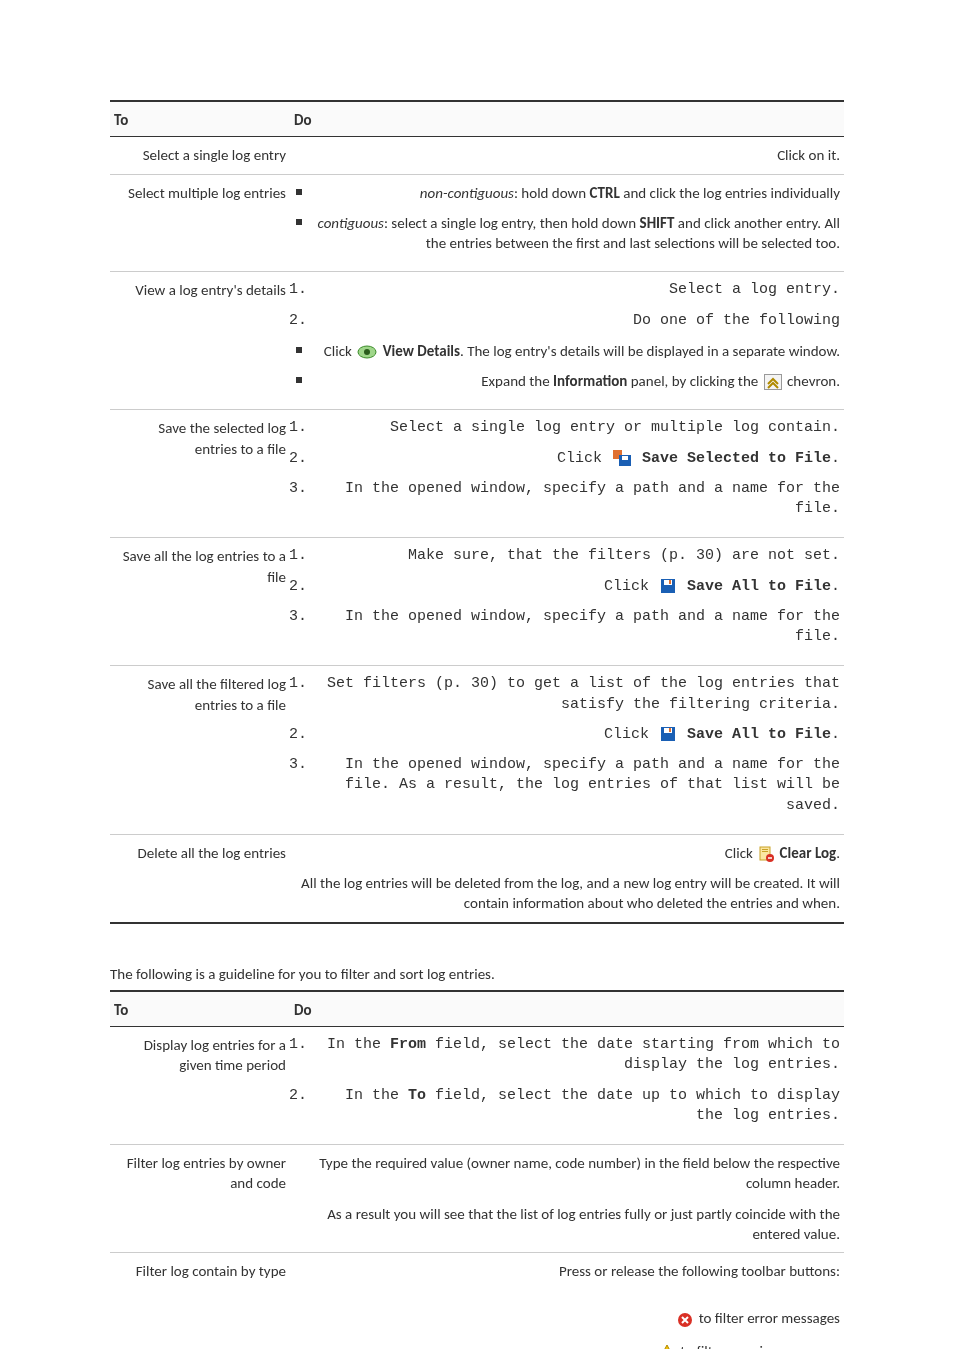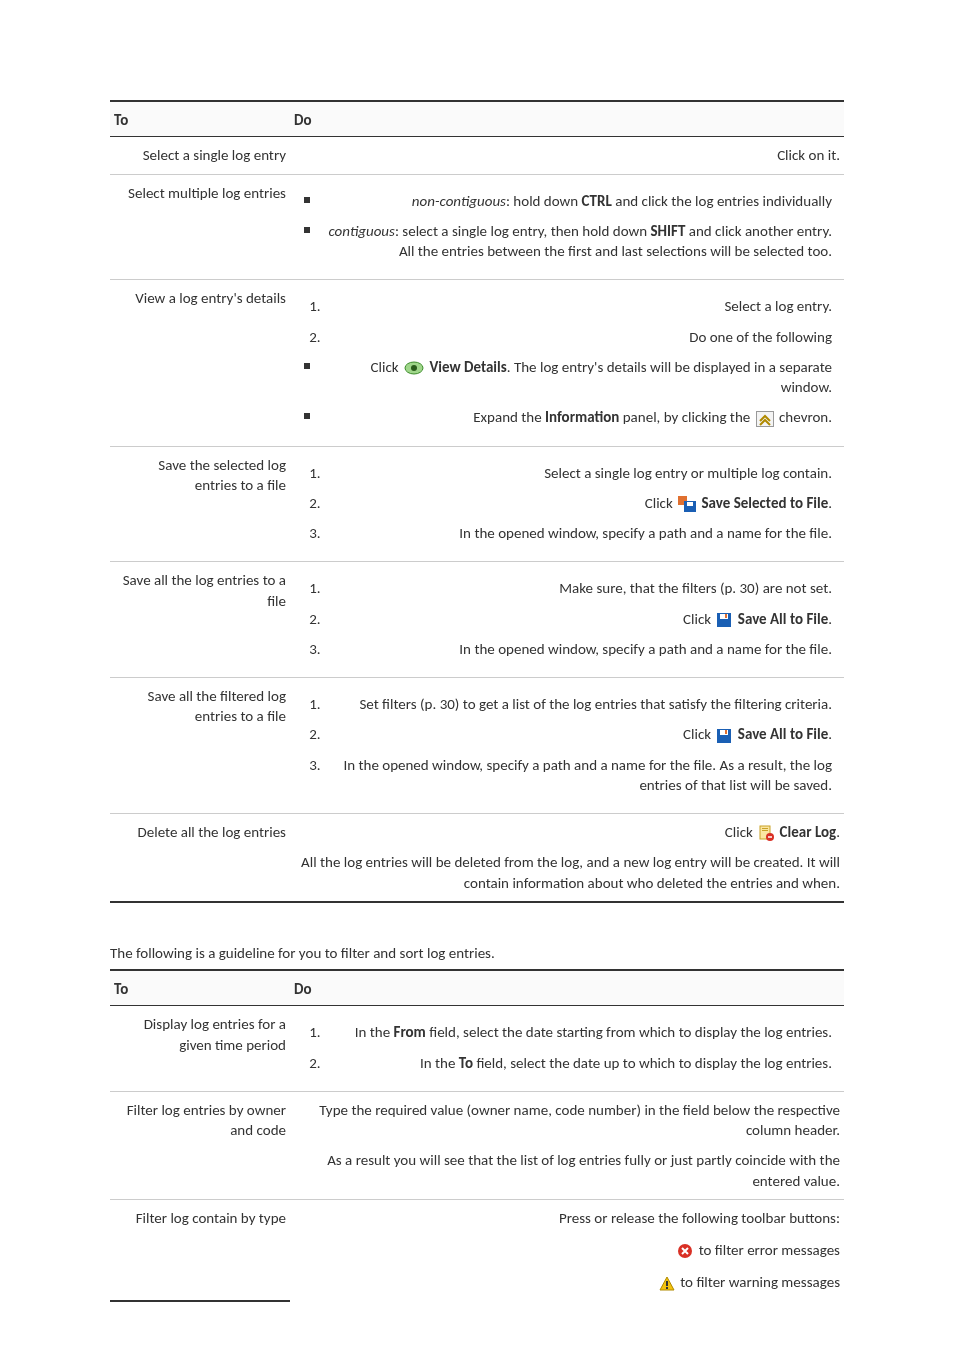--- a/index.html
+++ b/index.html
@@ -36,40 +36,41 @@
     border-bottom: 1px solid #ccc;
     text-align: right;
   }
   table.doc tbody tr:last-child td {
     border-bottom: 2px solid #333;
   }
   td.to-col {
     width: 172px;
   }
   ul.sq, ol.num {
-    margin: 8px;
+    margin: 0;
     padding-left: 22px;
   }
   ul.sq { list-style: none; padding-left: 0; }
   ul.sq > li {
     position: relative;
     padding-left: 22px;
     margin-bottom: 10px;
   }
   ul.sq > li::before {
     content: "";
     position: absolute;
     left: 2px;
     top: 6px;
     width: 6px;
     height: 6px;
     background: #333;
   }
   ol.num > li {
     margin-bottom: 10px;
+    font-family: Liberation Mono, monospace;
   }
   .italic { font-style: italic; }
   .bold { font-weight: bold; }
   p.caption {
     margin: 0 0 6px 0;
   }
   .icon {
     display: inline-block;
     vertical-align: middle;
     margin: 0 2px;
@@ -257,21 +258,21 @@
         <td class="to-col">Filter log entries by owner and code</td>
         <td>
           <p style="margin:0 0 10px 8px">Type the required value (owner name, code number) in the field below the respective column header.</p>
           <p style="margin:0">As a result you will see that the list of log entries fully or just partly coincide with the entered value.</p>
         </td>
       </tr>
 
       <tr>
         <td class="to-col">Filter log contain by type</td>
         <td style="border-bottom:none">
-          <p style="margin:0 0 12px 0">Press or release the following toolbar buttons:</p>
+          <p style="margin:0 0 27px 0">Press or release the following toolbar buttons:</p>
           <p style="margin:0 0 12px 0">
             <span class="icon">
               <svg width="16" height="16" viewBox="0 0 16 16">
                 <circle cx="8" cy="8" r="7" fill="#d93025"></circle>
                 <path d="M5 5 L11 11 M11 5 L5 11" stroke="#fff" stroke-width="2"></path>
               </svg>
             </span>
             <span> to filter error messages</span>
           </p>
           <p style="margin:0">

